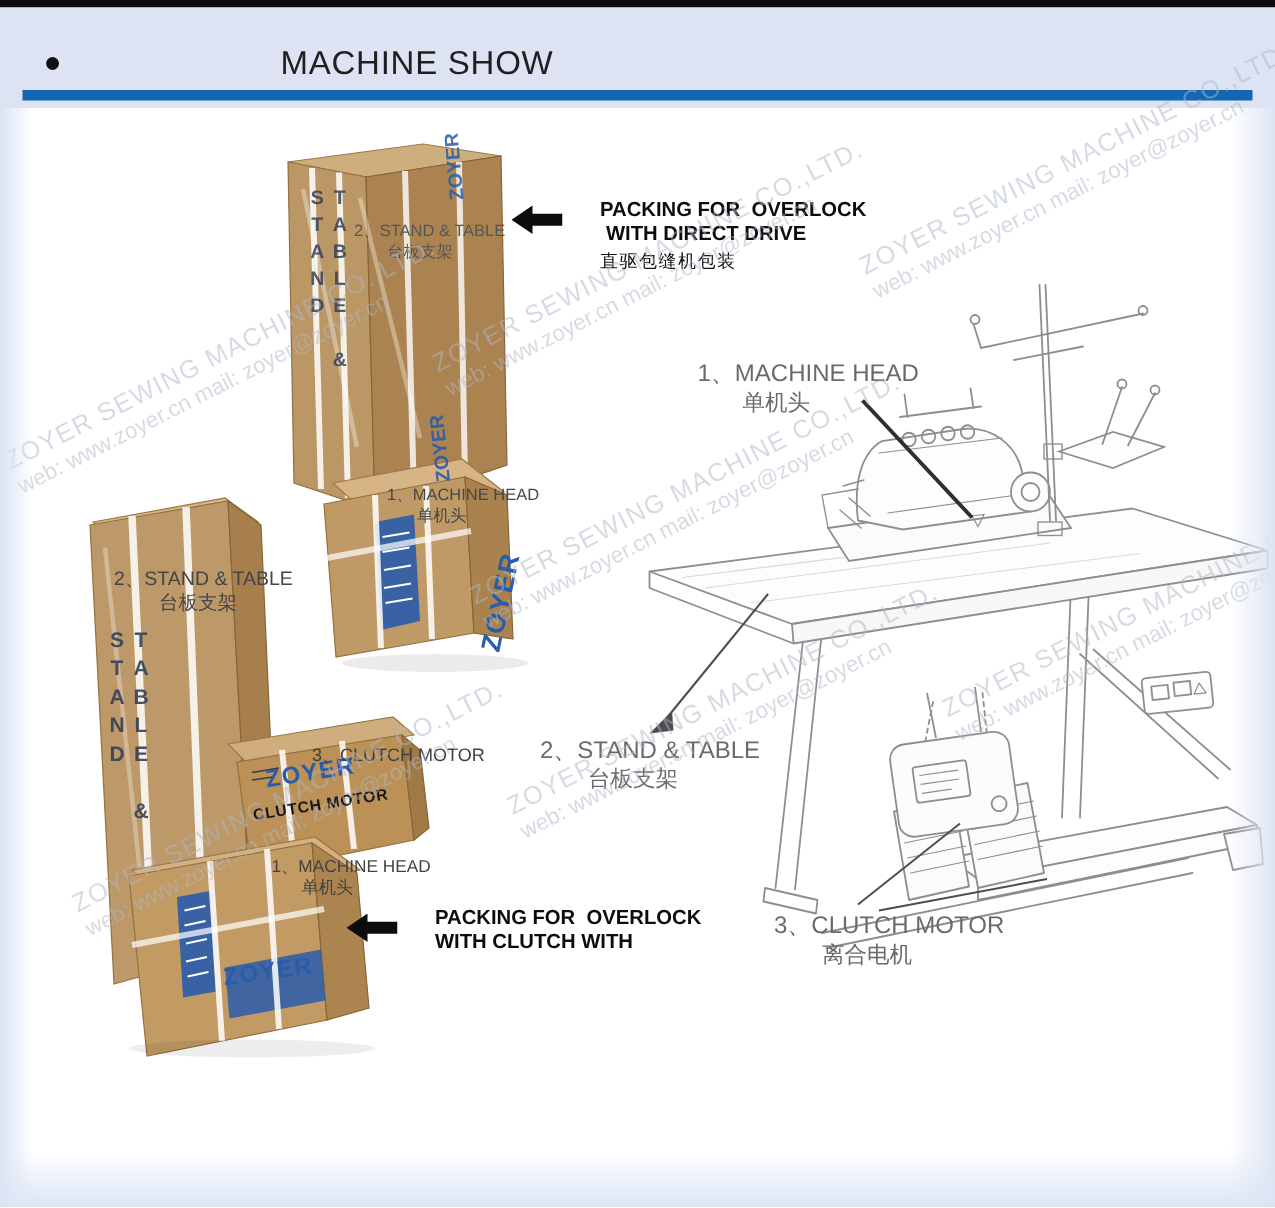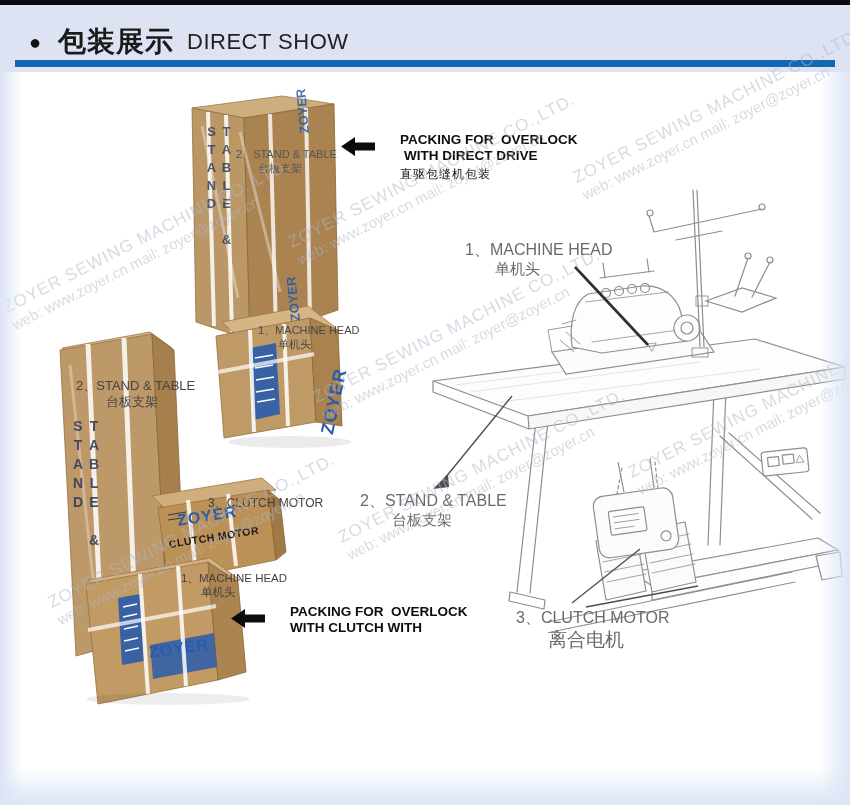--- a/index.html
+++ b/index.html
@@ -60,41 +60,40 @@
   .lbl-left-stand .l2{padding-left:30px;}
   .lbl-left-motor{left:208px;top:496px;font-size:12px;color:#3f3f3f;}
   .lbl-left-head{left:181px;top:571px;font-size:11.5px;color:#424242;}
   .lbl-left-head .l2{padding-left:20px;}
   .diag{color:#6a6a6a;}
   .lbl-diag-head{left:465px;top:240px;font-size:16px;}
   .lbl-diag-head .l2{padding-left:30px;font-size:15px;}
   .lbl-diag-stand{left:360px;top:491px;font-size:16px;}
   .lbl-diag-stand .l2{padding-left:32px;font-size:15px;}
   .lbl-diag-motor{left:516px;top:608px;font-size:16px;}
-  .lbl-diag-motor .l2{padding-left:32px;font-size:19px;}
+  .lbl-diag-motor .l2{padding-left:32px;font-size:15px;}
   
   .callout{position:absolute;z-index:4;display:flex;align-items:flex-start;gap:25px;pointer-events:none;}
   .callout .arr{flex:0 0 auto;margin-top:5px;}
   .callout .b{font-size:13.5px;font-weight:bold;color:#0d0d0d;line-height:16px;white-space:pre;}
   .callout .b.ind{padding-left:4px;}
   .callout .zh{font-size:12px;color:#111;margin-top:2px;letter-spacing:1px;}
   .callout-direct{left:341px;top:132px;}
   .callout-clutch{left:231px;top:604px;}
 </style>
 </head>
 <body>
 
 <div class="page">
 
   <div class="top-strip"></div>
 
   <header>
     <span class="bullet">●</span>
-    <span class="title-zh">包装展示</span>
-    <span class="title-en">DIRECT SHOW</span>
+    <span class="title-en">MACHINE SHOW</span>
     <div class="accent-bar"></div>
   </header>
 
   <div class="wm wm1">
       <div class="w1">ZOYER SEWING MACHINE CO.,LTD.</div>
       <div class="w2">web: www.zoyer.cn   mail: zoyer@zoyer.cn</div>
     </div>
   <div class="wm wm2">
       <div class="w1">ZOYER SEWING MACHINE CO.,LTD.</div>
       <div class="w2">web: www.zoyer.cn   mail: zoyer@zoyer.cn</div>

